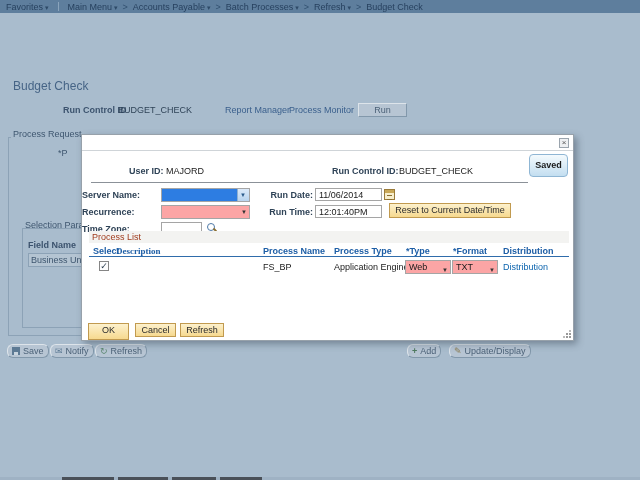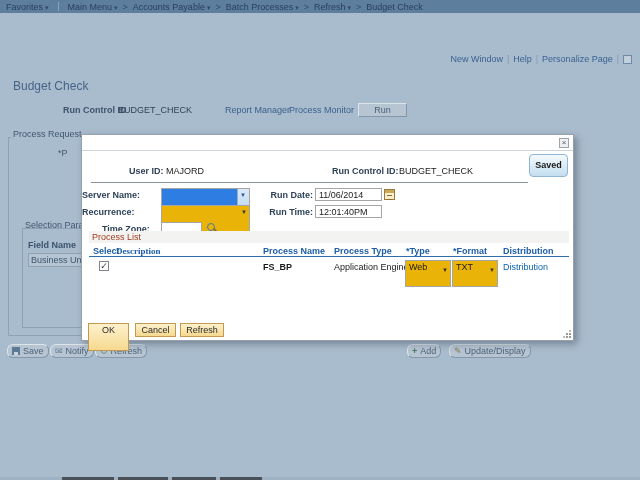--- a/index.html
+++ b/index.html
@@ -64,21 +64,21 @@
              font-size:8px; line-height:8px; text-align:center; color:#555; }
   .saved-badge { position:absolute; right:5px; top:19px; width:39px; height:23px; border:1px solid #8fb6d4; border-radius:4px;
                  background:linear-gradient(#f4fafd,#c3def0); font-weight:bold; color:#1a1a1a; text-align:center; line-height:21px; }
   .m-lbl { font-weight:bold; color:#2f4357; position:absolute; }
   .m-val { position:absolute; color:#1a1a1a; }
   .m-divider { position:absolute; left:9px; top:47px; width:437px; height:1px; background:#8b9198; }
 
   .rt-lbl { position:absolute; width:77px; text-align:left; font-weight:bold; color:#2f4357; }
   .rt-lbl2 { position:absolute; width:60px; text-align:right; font-weight:bold; color:#2f4357; }
 
-  .ddl { position:absolute; height:27px; border:1px solid #a5a5a5; background:#eab308; }
+  .ddl { position:absolute; height:14px; border:1px solid #a5a5a5; background:#fca5a5; }
   .ddl .arr { position:absolute; right:2px; top:3px; font-size:6px; color:#333; }
   .server-dd { left:79px; top:53px; width:89px; }
   .server-fill { position:absolute; left:0; top:0; bottom:0; width:76px; background:#2d7de2; }
   .server-arrbtn { position:absolute; right:0; top:0; bottom:0; width:12px; background:linear-gradient(#dceafa,#b8d4ee);
                    border-left:1px solid #8fb0d0; }
   .server-arrbtn .arr { right:3px; color:#2a5a8a; }
   .recur-dd { left:79px; top:70px; width:89px; }
   .tz-input { position:absolute; left:79px; top:87px; width:41px; height:13px; border:1px solid #a5a5a5; background:#fff; }
   .mag { position:absolute; left:125px; top:88px; width:11px; height:11px; }
   .mag::before { content:""; position:absolute; left:0; top:0; width:6px; height:6px; border:1.5px solid #4f7aa8; border-radius:50%; }
@@ -100,27 +100,27 @@
   .pl-head { position:absolute; left:7px; top:110px; right:4px; height:12px; font-weight:bold; color:#1d5ea6;
              border-bottom:1px solid #2f6cab; }
   .pl-head span { position:absolute; top:1px; }
   .c-select { left:4px; } .c-desc { left:27px;font-family:Liberation Serif, serif; } .c-pname { left:174px; } .c-ptype { left:245px; }
   .c-type { left:317px; } .c-format { left:364px; } .c-dist { left:414px; }
 
   .pl-row { position:absolute; left:7px; top:125px; right:4px; height:14px; color:#1a1a1a; }
   .chk { position:absolute; left:10px; top:1px; width:10px; height:10px; border:1px solid #858585; background:#fdfdfd;
          font-size:9px; line-height:9px; text-align:center; color:#2d3e50; }
   .r-desc { position:absolute; left:27px; top:2px; }
-  .r-pname { position:absolute; left:174px; top:2px;font-weight:bold; }
+  .r-pname { position:absolute; left:174px; top:2px; }
   .r-ptype { position:absolute; left:245px; top:2px; }
   .type-dd { left:316px; top:0; width:46px; line-height:12px; padding-left:3px; color:#1a1a1a; }
   .fmt-dd { left:363px; top:0; width:46px; line-height:12px; padding-left:3px; color:#1a1a1a; }
   .dist-link { position:absolute; left:414px; top:2px; color:#0c64ae; }
 
-  .ok-btn { left:6px; top:188px; width:41px; height:28px; line-height:12px; }
+  .ok-btn { left:6px; top:188px; width:41px; height:17px; line-height:12px; }
   .cancel-btn { left:53px; top:188px; width:41px; height:14px; line-height:12px; }
   .refresh-btn { left:98px; top:188px; width:44px; height:14px; line-height:12px; }
 
   .resize-h { position:absolute; right:2px; bottom:2px; width:8px; height:8px; }
   .resize-h::before { content:""; position:absolute; right:0; bottom:0; width:2px; height:2px; background:#999;
         box-shadow:-3px 0 #999,0 -3px #999,-6px 0 #bbb,0 -6px #bbb,-3px -3px #999; }
 
   
   .taskbar { position:absolute; left:0; bottom:0; width:640px; height:3px; background:#9fb2c4; }
   .taskbar i { position:absolute; top:0; height:3px; background:#4a5058; }
@@ -138,29 +138,20 @@
     <span class="menu-item"><span>Accounts Payable</span><span class="caret">▾</span></span>
     <span class="chev">&gt;</span>
     <span class="menu-item"><span>Batch Processes</span><span class="caret">▾</span></span>
     <span class="chev">&gt;</span>
     <span class="menu-item"><span>Refresh</span><span class="caret">▾</span></span>
     <span class="chev">&gt;</span>
     <span class="menu-item">Budget Check</span>
   </div>
 
 
-  <div class="pagetools">
-    <span>New Window</span>
-    <span class="pipe">|</span>
-    <span>Help</span>
-    <span class="pipe">|</span>
-    <span>Personalize Page</span>
-    <span class="pipe">|</span>
-    <span class="layout-ic"></span>
-  </div>
 
   <div class="page-title">Budget Check</div>
   <div class="runrow">
     <span class="lbl">Run Control ID</span>
     <span class="val">BUDGET_CHECK</span>
     <span class="lnk1">Report Manager</span>
     <span class="lnk2">Process Monitor</span>
     <div class="grey-btn run-btn">Run</div>
   </div>
 
@@ -217,22 +208,23 @@
     <span class="rt-lbl2" style="left:171px;top:55px;">Run Date:</span>
     <div class="txt-input" style="left:233px;top:53px;width:67px;">11/06/2014</div>
     <span class="cal-ic"></span>
 
     <span class="rt-lbl" style="left:0;top:72px;">Recurrence:</span>
     <div class="ddl recur-dd">
       <span class="arr">▼</span>
     </div>
     <span class="rt-lbl2" style="left:171px;top:72px;">Run Time:</span>
     <div class="txt-input" style="left:233px;top:70px;width:67px;">12:01:40PM</div>
-
-    <span class="rt-lbl" style="left:0;top:89px;padding-left:20px;">Time Zone:</span>
+    <div class="tan-btn reset-btn">Reset to Current Date/Time</div>
+
+    <span class="rt-lbl" style="left:0;top:89px;">Time Zone:</span>
     <div class="tz-input"></div>
     <span class="mag"></span>
 
     <div class="pl-bar">Process List</div>
     <div class="pl-head">
       <span class="c-select">Select</span>
       <span class="c-desc">Description</span>
       <span class="c-pname">Process Name</span>
       <span class="c-ptype">Process Type</span>
       <span class="c-type">*Type</span>

